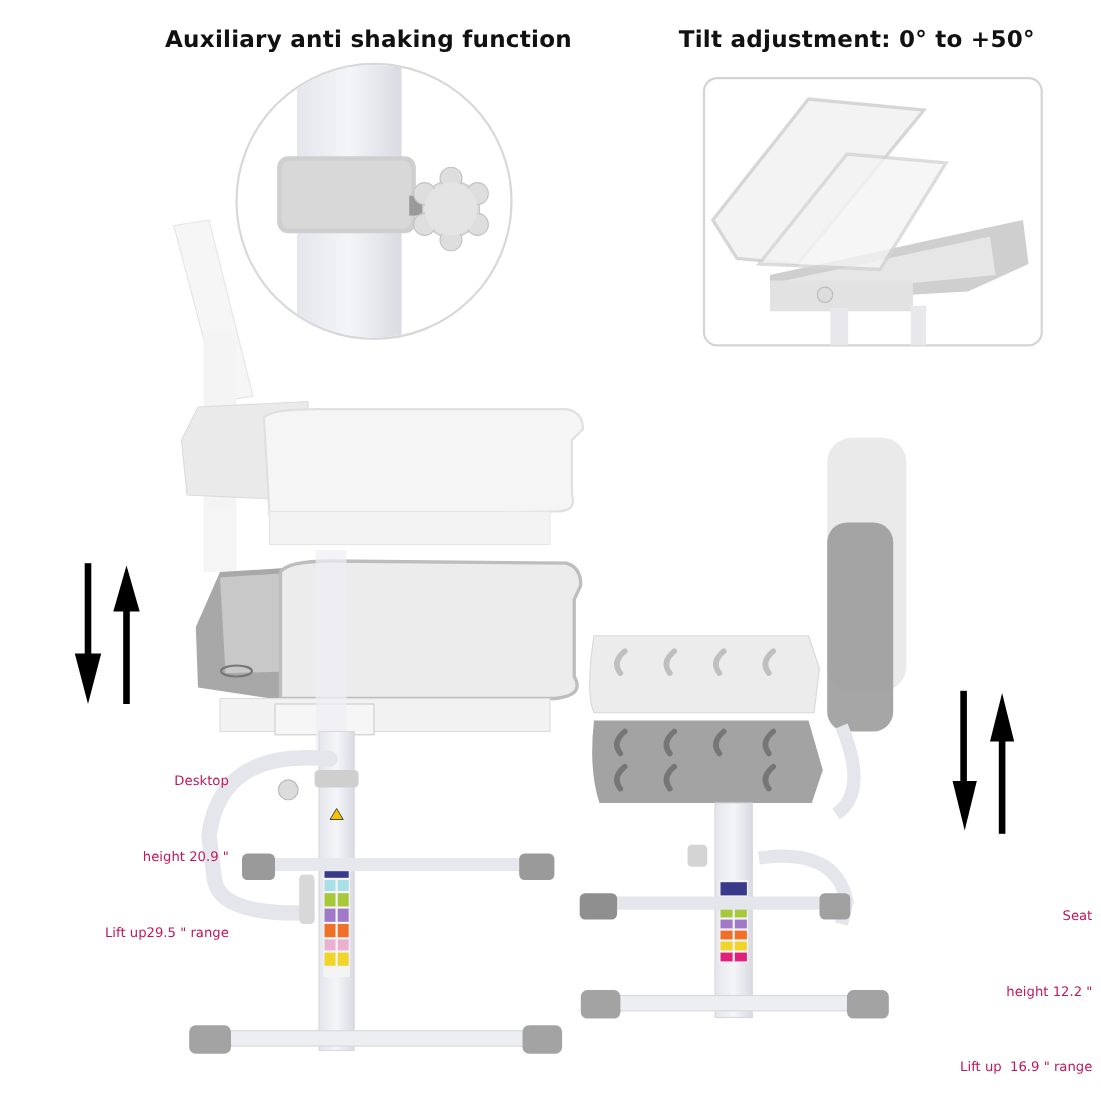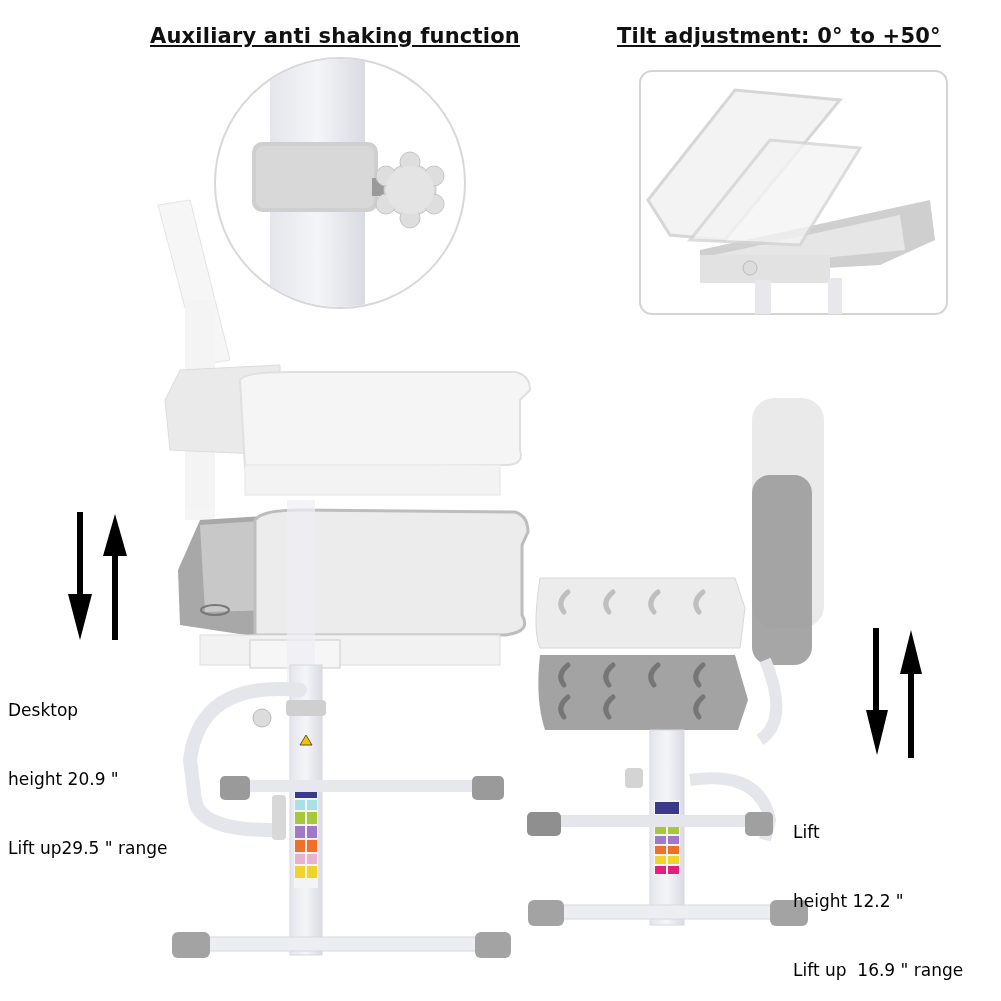--- a/index.html
+++ b/index.html
@@ -1,19 +1,19 @@
 <!DOCTYPE html>
 <html><head>
 <meta charset="utf-8">
 <style>
   html, body { margin:0; padding:0; background:#ffffff; }
   body { width:1001px; height:1001px; position:relative; overflow:hidden; font-family:"DejaVu Sans", sans-serif; color:#111; }
   .abs { position:absolute; }
-  .heading { font-weight:bold; font-size:21px; color:#111; white-space:nowrap; letter-spacing:0.2px;text-decoration:underline; }
-  .caption { font-size:17px; line-height:23px; color:#000000; text-align:left; white-space:pre; }
+  .heading { font-weight:bold; font-size:21px; color:#111; white-space:nowrap; letter-spacing:0.2px; }
+  .caption { font-size:12px; line-height:23px; color:#be185d; text-align:right; white-space:pre; }
   svg { position:absolute; left:0; top:0; }
 </style>
 </head>
 <body>
 
 <div class="abs heading" style="left:150px; top:24px;">Auxiliary anti shaking function</div>
 <div class="abs heading" style="left:617px; top:24px;">Tilt adjustment: 0° to +50°</div>
 
 <svg width="1001" height="1001" viewBox="0 0 1001 1001">
   <defs>
@@ -176,16 +176,16 @@
   </g>
 </svg>
 
 <div class="abs caption" style="left:8px; top:653px; width:200px;">
   <div>Desktop</div>
   <div>height 20.9 "</div>
   <div>Lift up29.5 " range</div>
 </div>
 
 <div class="abs caption" style="left:793px; top:775px; width:200px;">
-  <div>Lift</div>
+  <div>Seat</div>
   <div>height 12.2 "</div>
   <div>Lift up  16.9 " range</div>
 </div>
 
 </body></html>

